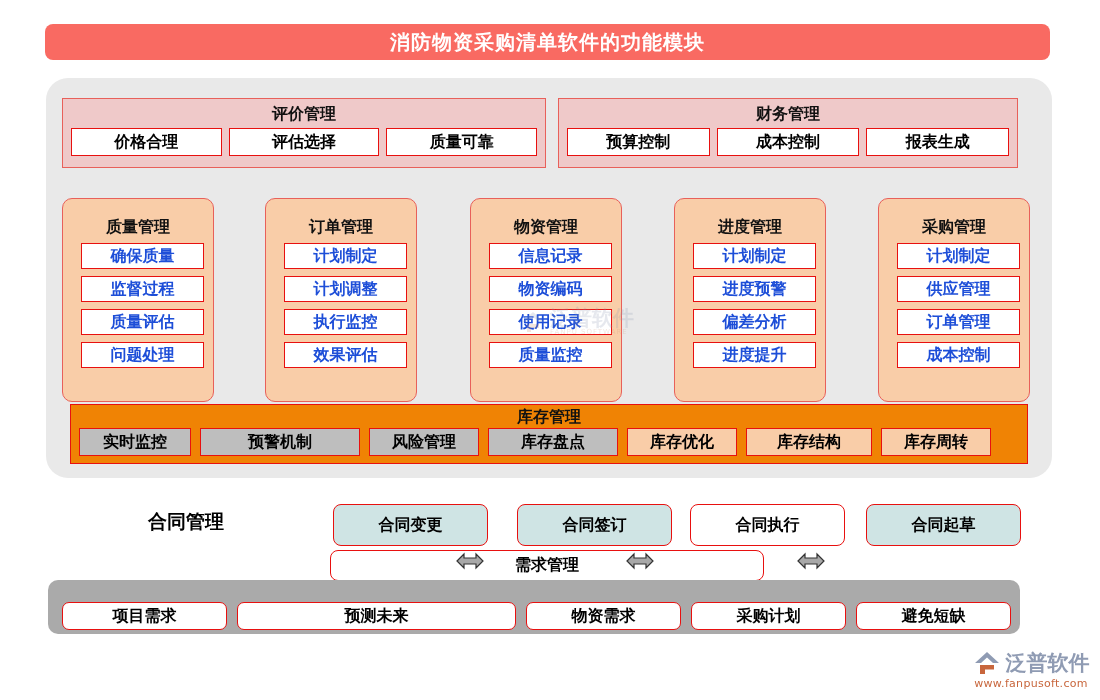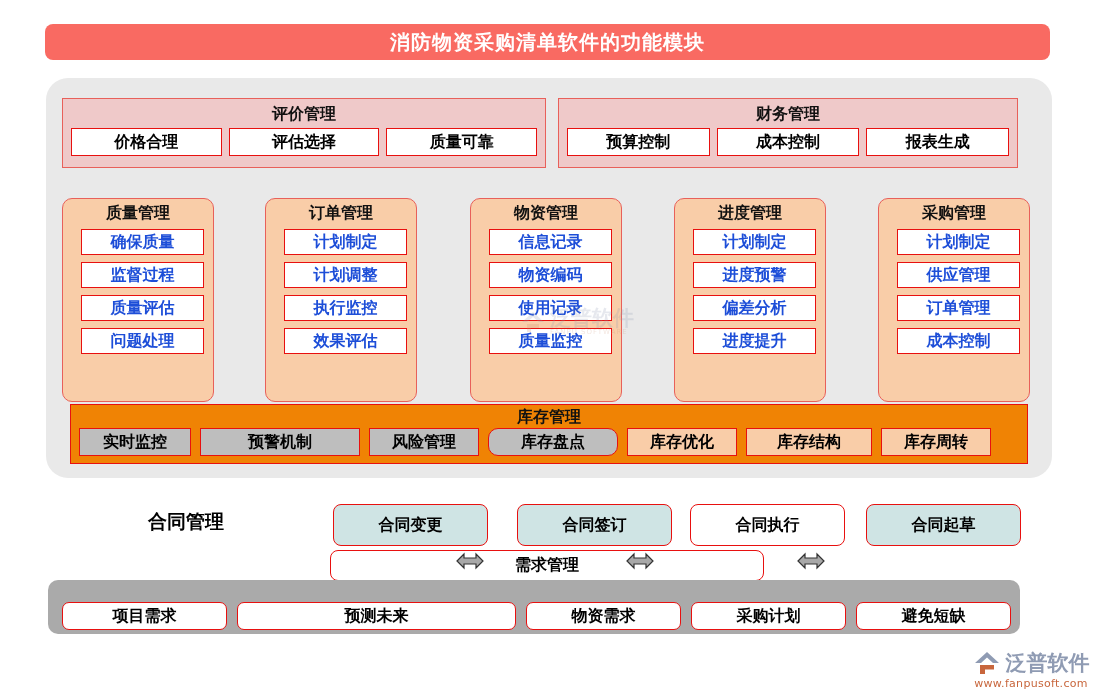--- a/index.html
+++ b/index.html
@@ -45,21 +45,21 @@
   }
 
   
   .peach-col{
     position:absolute;top:198px;width:152px;height:204px;
     background:#F9CDA8;border:1.5px solid #E8605A;border-radius:10px;
     box-sizing:border-box;
   }
   .peach-col .col-title{
     text-align:center;font-size:16px;font-weight:bold;color:#111;
-    margin-top:4px;margin-bottom:6px;line-height:20px;
+    margin-top:18px;margin-bottom:6px;line-height:20px;
   }
   .peach-col .col-cell{
     margin:0 9px 7px 18px;height:26px;background:#ffffff;
     border:1.5px solid #E8100F;
     display:flex;align-items:center;justify-content:center;
     font-size:16px;font-weight:bold;color:#1d4ed8;box-sizing:border-box;
   }
 
   
   .orange-bar{
@@ -215,21 +215,21 @@
       <div class="wm-sub">FANPU SOFTWARE</div>
     </div>
   </div>
 
   <div class="orange-bar">
     <div class="bar-title">库存管理</div>
     <div class="bar-items">
       <div class="bar-cell gray" style="width:112px;">实时监控</div>
       <div class="bar-cell gray" style="width:160px;">预警机制</div>
       <div class="bar-cell gray" style="width:110px;">风险管理</div>
-      <div class="bar-cell gray" style="width:130px;border-radius:10px;">库存盘点</div>
+      <div class="bar-cell gray" style="width:130px;">库存盘点</div>
       <div class="bar-cell peach" style="width:110px;">库存优化</div>
       <div class="bar-cell peach" style="width:126px;">库存结构</div>
       <div class="bar-cell peach" style="width:110px;">库存周转</div>
     </div>
   </div>
 
   <div class="contract-label">合同管理</div>
 
   <div class="contract-chip cyan" style="left:333px;width:155px;">合同变更</div>
   <div class="contract-chip cyan" style="left:517px;width:155px;">合同签订</div>

